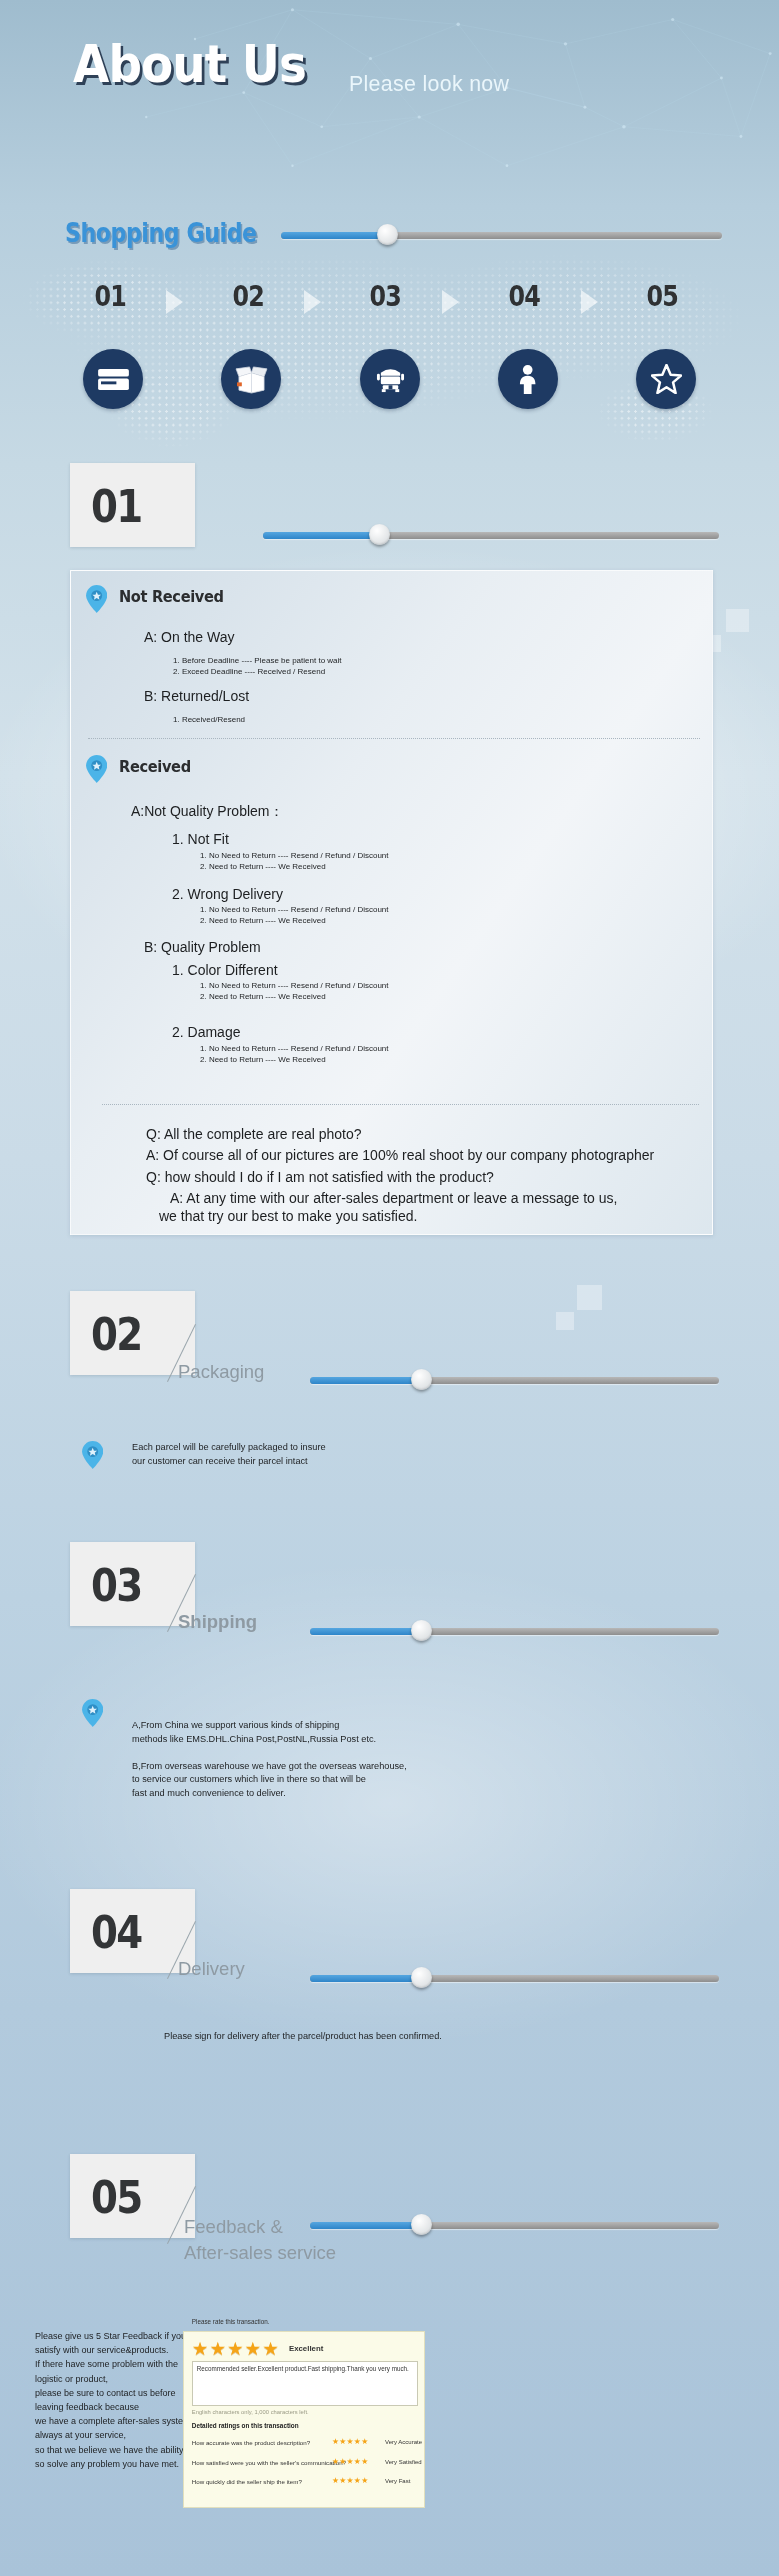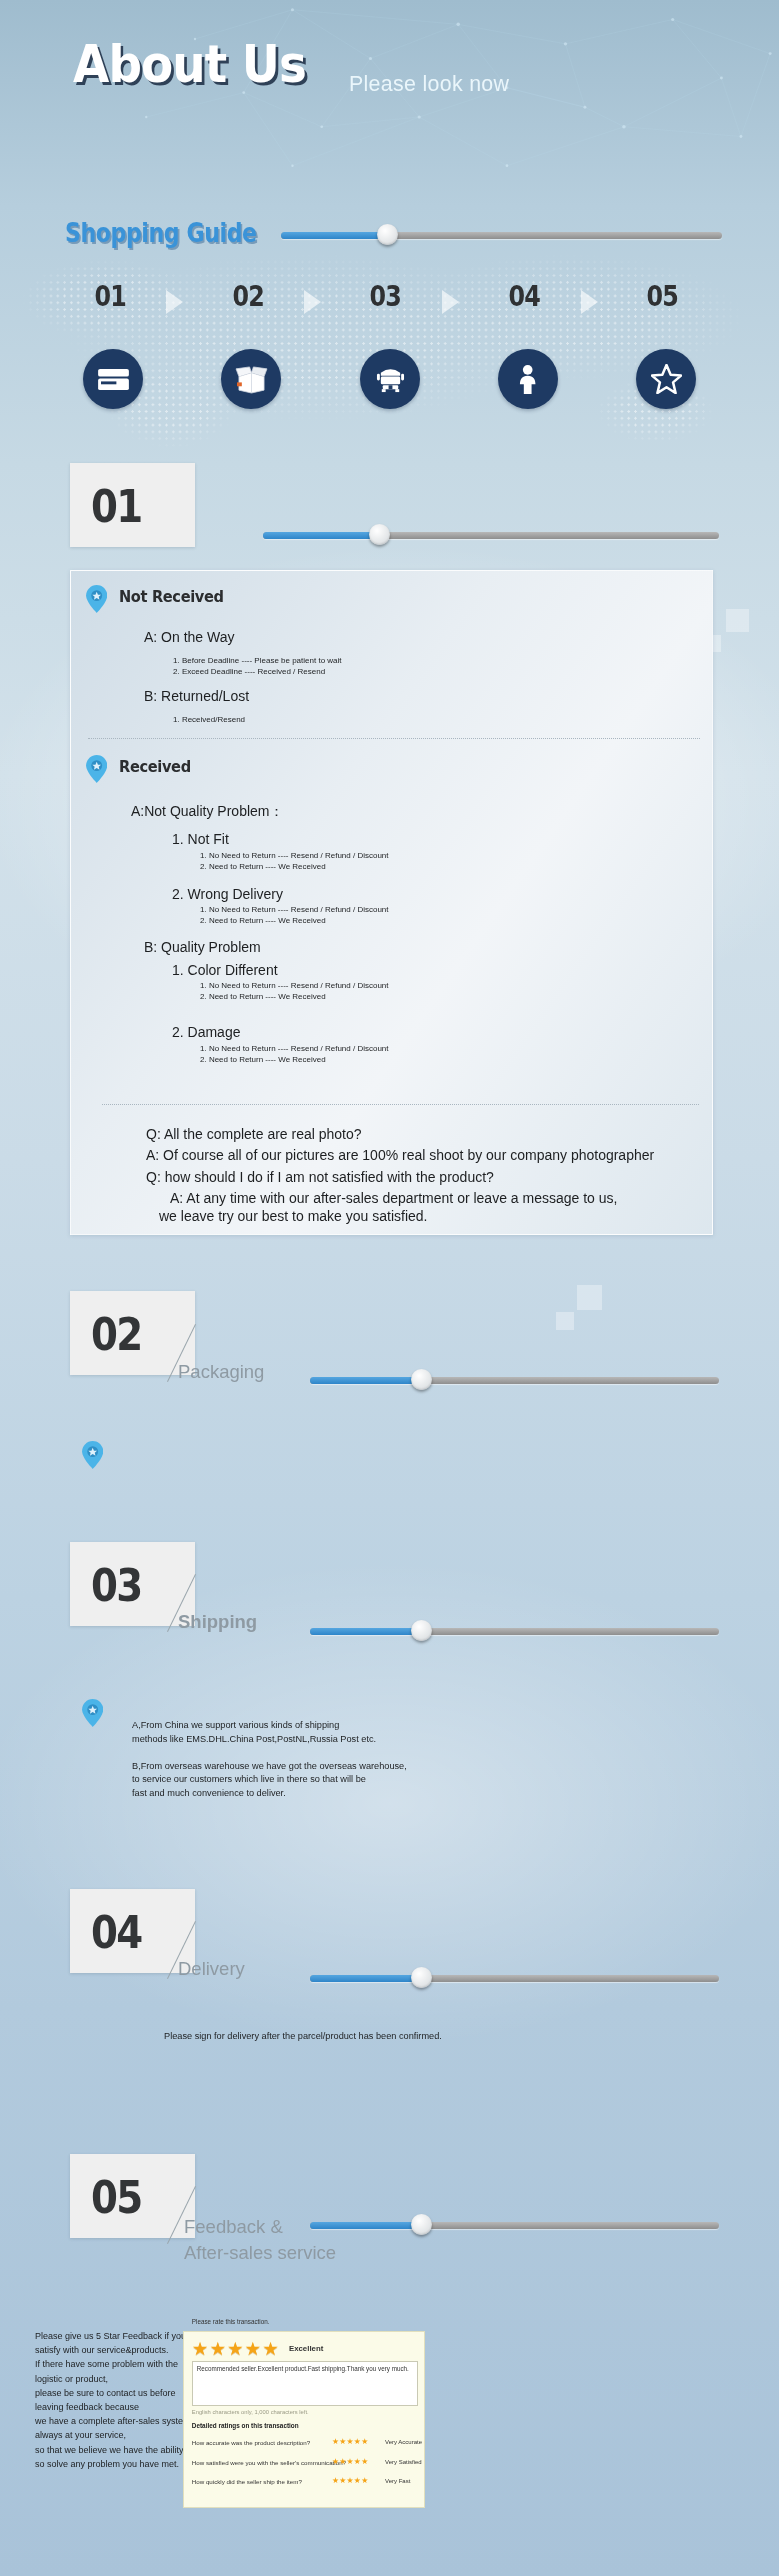--- a/index.html
+++ b/index.html
@@ -269,40 +269,42 @@
   <div class="tline t9" style="left:172px; top:1027px;">2. Damage</div>
   <div class="tline" style="left:200px; top:1044px;">1. No Need to Return ---- Resend / Refund / Discount</div>
   <div class="tline" style="left:200px; top:1055px;">2. Need to Return ---- We Received</div>
 
   <div class="dotted" style="left:102px; top:1104px; width:597px;"></div>
 
   <div class="tline t9" style="left:146px; top:1129px;">Q: All the complete are real photo?</div>
   <div class="tline t9" style="left:146px; top:1150px;">A: Of course all of our pictures are 100% real shoot by our company photographer</div>
   <div class="tline t9" style="left:146px; top:1172px;">Q: how should I do if I am not satisfied with the product?</div>
   <div class="tline t9" style="left:146px; top:1193px;margin-left:24px;">A: At any time with our after-sales department or leave a message to us,</div>
-  <div class="tline t9" style="left:159px; top:1211px;">we leave try our best to make you satisfied.</div>
+  <div class="tline t9" style="left:159px; top:1211px;">we that try our best to make you satisfied.</div>
 
   <div class="decsq" style="left:577px; top:1285px; width:25px; height:25px;"></div>
   <div class="decsq" style="left:556px; top:1312px; width:17.5px; height:17.5px;"></div>
 
   <div class="numtile" style="left:70px; top:1291px;">
     <span>02</span>
   </div>
   <div class="slashline" style="left:181px; top:1321px;"></div>
   <div class="sectlabel" style="left:178px; top:1361px;">Packaging</div>
   <div class="slider" style="left:310px; top:1369px; width:409px;">
     <div class="track"></div>
     <div class="fill" style="width:112px;"></div>
     <div class="knob" style="left:101px;"></div>
   </div>
   <svg class="pin" style="left:82px; top:1441px;" viewBox="0 0 22 29">
     <path d="M11 0 C5 0 0 5 0 11 C0 18 11 29 11 29 C11 29 22 18 22 11 C22 5 17 0 11 0 Z" fill="#4bb4e8"></path>
     <circle cx="11" cy="11" r="5.6" fill="#2f8fc6"></circle>
     <path d="M11 7 L12.3 10 L15.5 10.2 L13.1 12.2 L13.9 15.3 L11 13.5 L8.1 15.3 L8.9 12.2 L6.5 10.2 L9.7 10 Z" fill="#dff1fb"></path>
   </svg>
+  <div class="para" style="left:132px; top:1441px; width:507px;">Each parcel will be carefully packaged to insure
+our customer can receive their parcel intact</div>
 
   <div class="numtile" style="left:70px; top:1542px;">
     <span>03</span>
   </div>
   <div class="slashline" style="left:181px; top:1571px;"></div>
   <div class="sectlabel" style="left:178px; top:1611px;font-weight:bold;">Shipping</div>
   <div class="slider" style="left:310px; top:1620px; width:409px;">
     <div class="track"></div>
     <div class="fill" style="width:112px;"></div>
     <div class="knob" style="left:101px;"></div>

